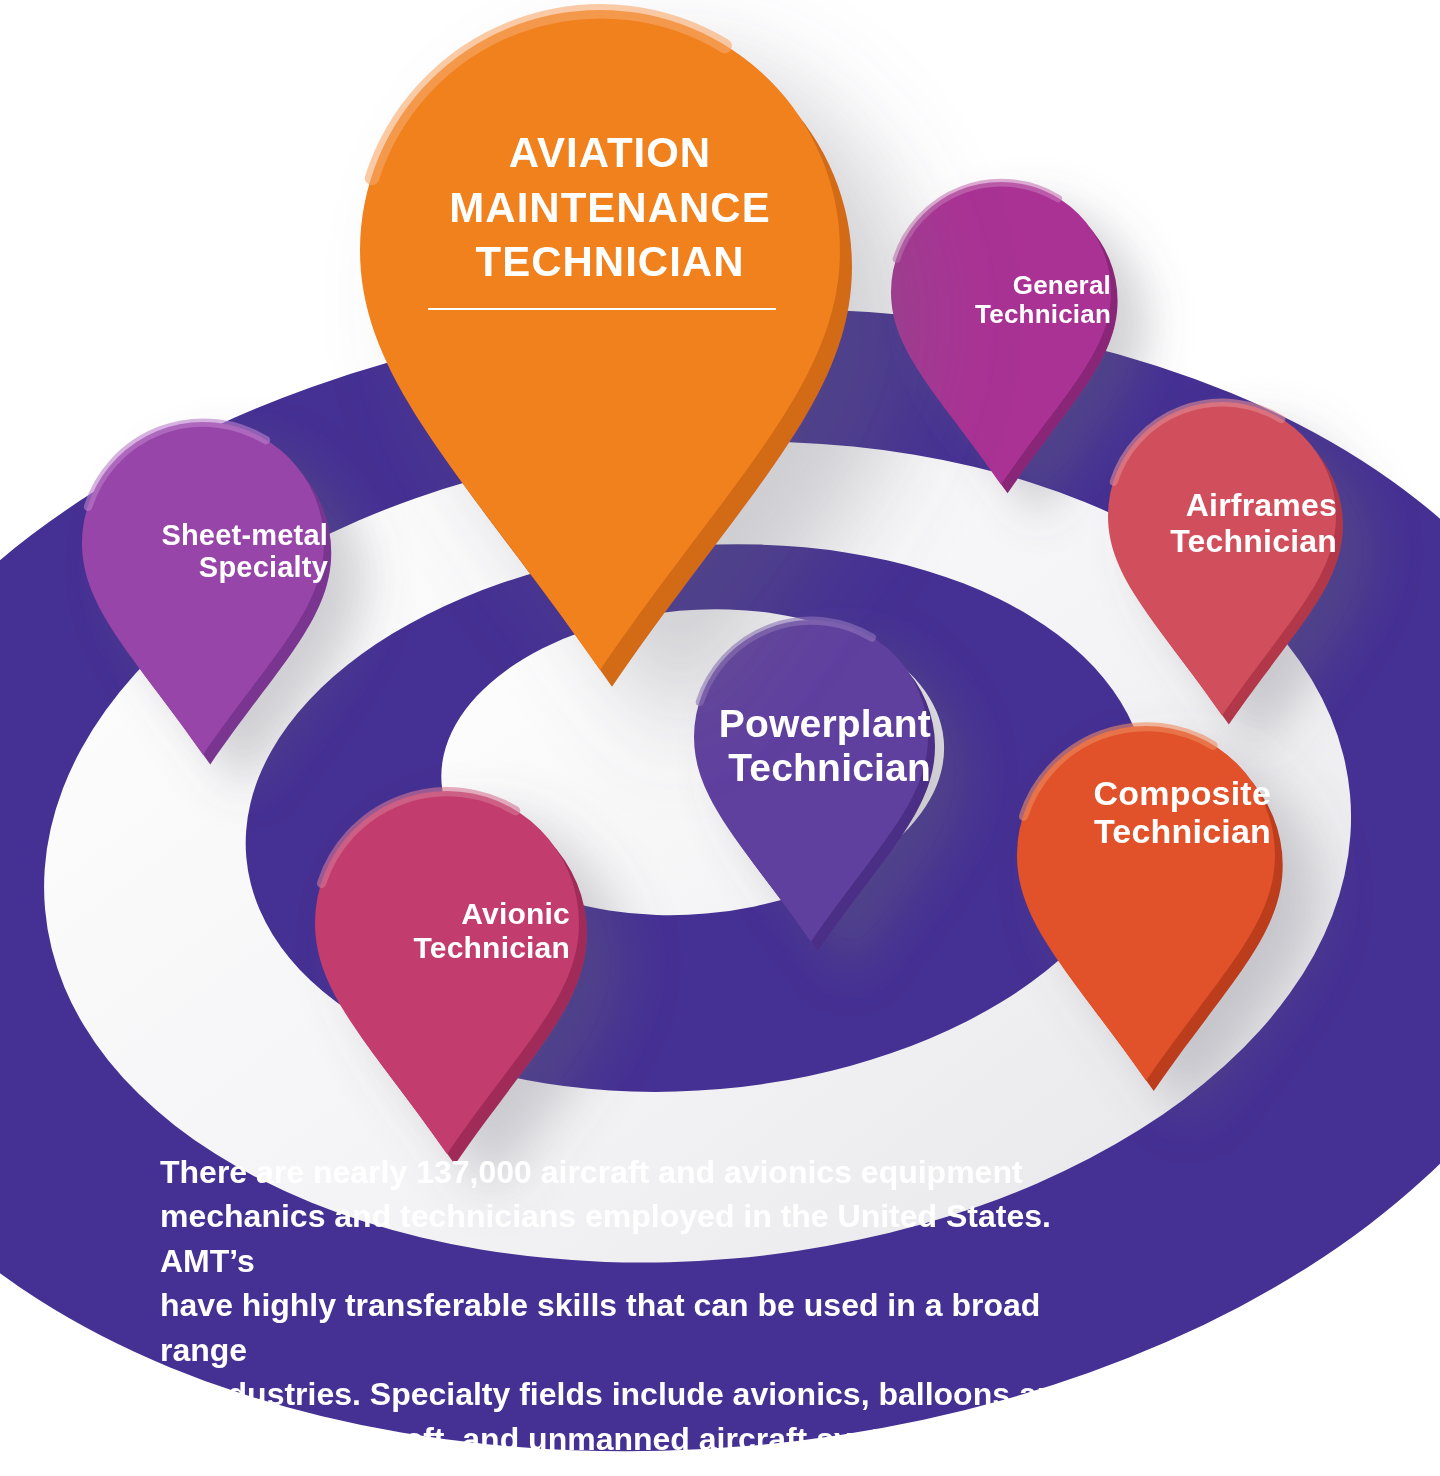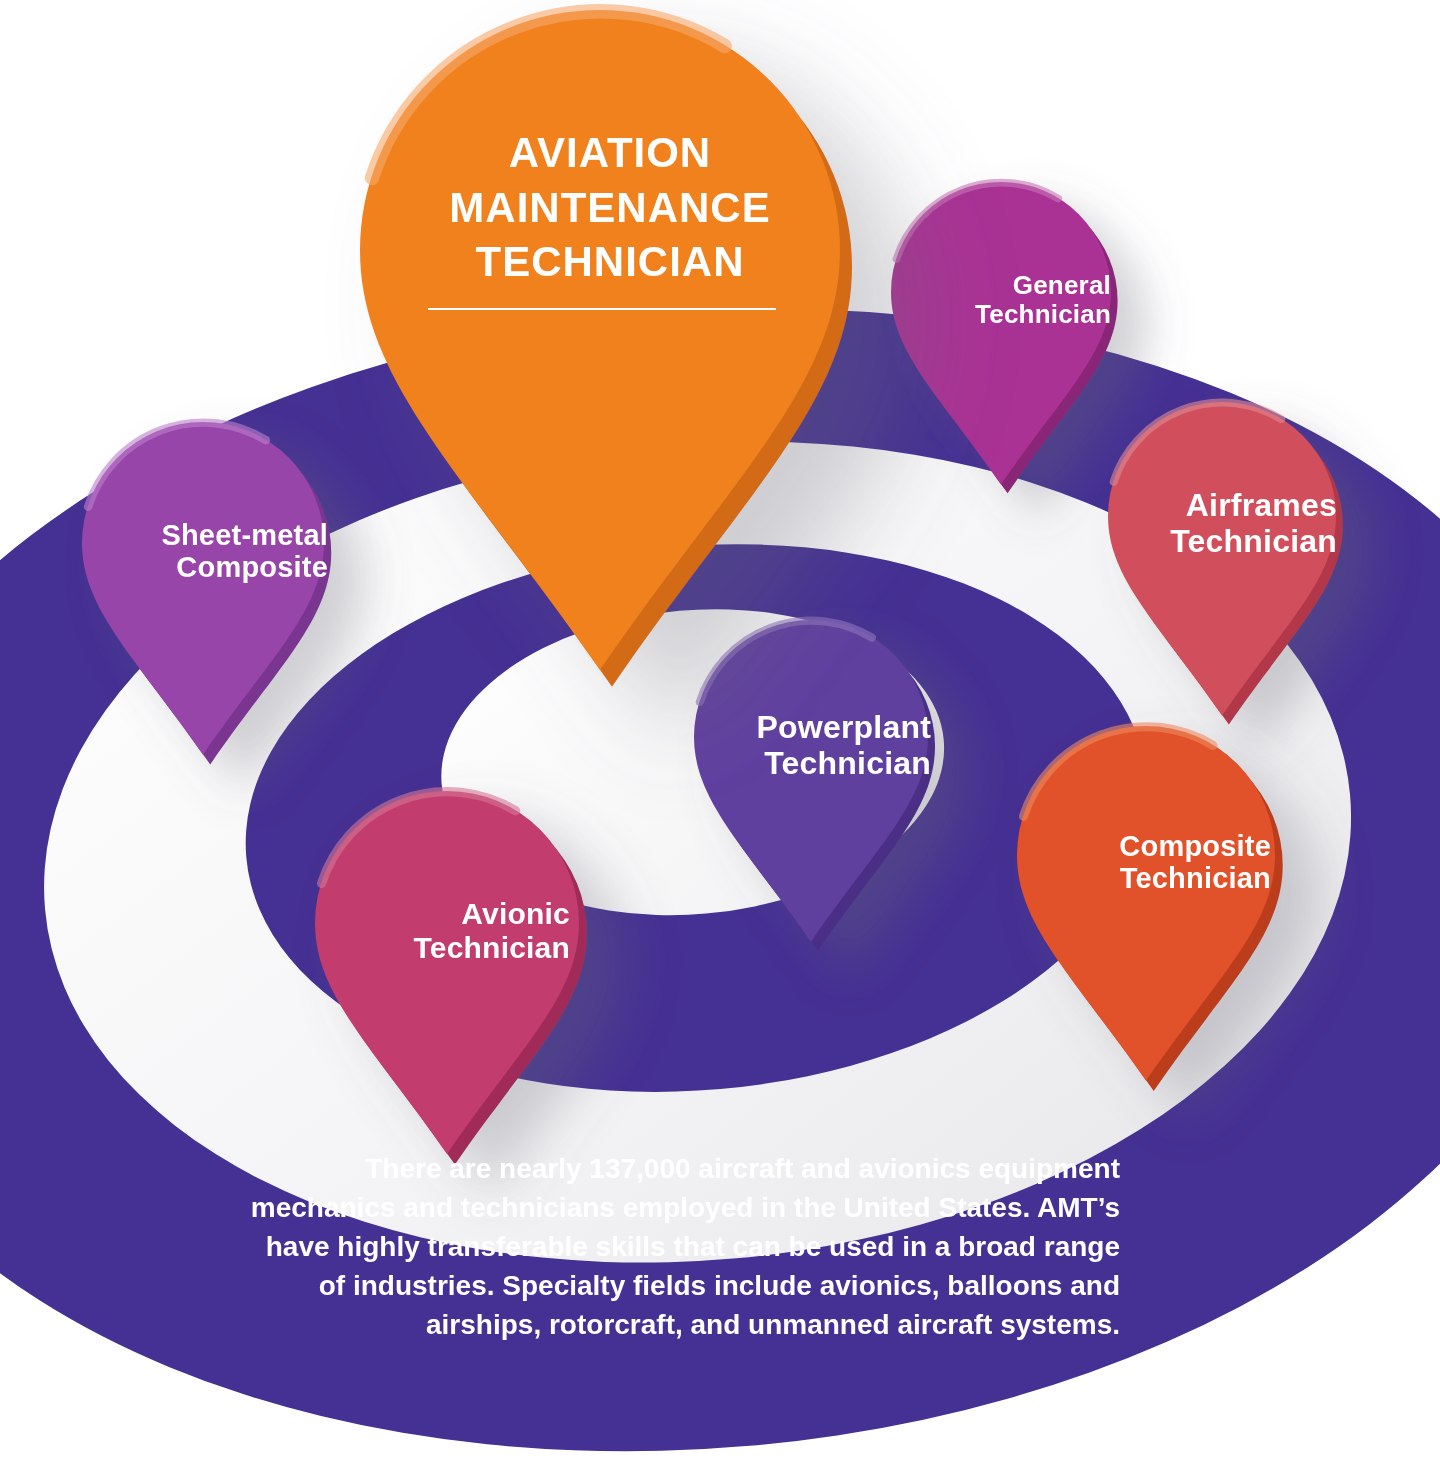--- a/index.html
+++ b/index.html
@@ -51,23 +51,23 @@
     line-height:1.25;
     white-space:pre-line;
   }
   .footer-paragraph{
     position:absolute;
     left:160px;
     top:1150px;
     width:960px;
     color:#ffffff;
     font-weight:700;
-    font-size:28px;
+    font-size:32px;
     line-height:1.39;
-    text-align:right;
+    text-align:left;
     white-space:pre-line;
   }
 </style>
 </head>
 <body>
 
 <div class="stage">
 
   <svg width="1440" height="1476" viewBox="0 0 1440 1476">
     <defs>
@@ -143,29 +143,29 @@
     <div class="main-divider"></div>
   </div>
 
   <div class="pin-label" style="left:1001px;top:300px;font-size:26px;width:220px">General
 Technician</div>
 
   <div class="pin-label" style="left:1222px;top:524px;font-size:32px;width:230px">Airframes
 Technician</div>
 
   <div class="pin-label" style="left:203px;top:551px;font-size:29px;width:250px">Sheet-metal
-Composite</div>
+Specialty</div>
 
-  <div class="pin-label" style="left:811px;top:746px;font-size:32px;width:240px">Powerplant
+  <div class="pin-label" style="left:811px;top:746px;font-size:39px;width:240px">Powerplant
 Technician</div>
 
   <div class="pin-label" style="left:440px;top:931px;font-size:30px;width:260px">Avionic
 Technician</div>
 
-  <div class="pin-label" style="left:1146px;top:862px;font-size:29px;width:250px">Composite
+  <div class="pin-label" style="left:1146px;top:812px;font-size:34px;width:250px">Composite
 Technician</div>
 
   <div class="footer-paragraph">There are nearly 137,000 aircraft and avionics equipment
 mechanics and technicians employed in the United States. AMT’s
 have highly transferable skills that can be used in a broad range
 of industries. Specialty fields include avionics, balloons and
 airships, rotorcraft, and unmanned aircraft systems.</div>
 
 </div>
 

